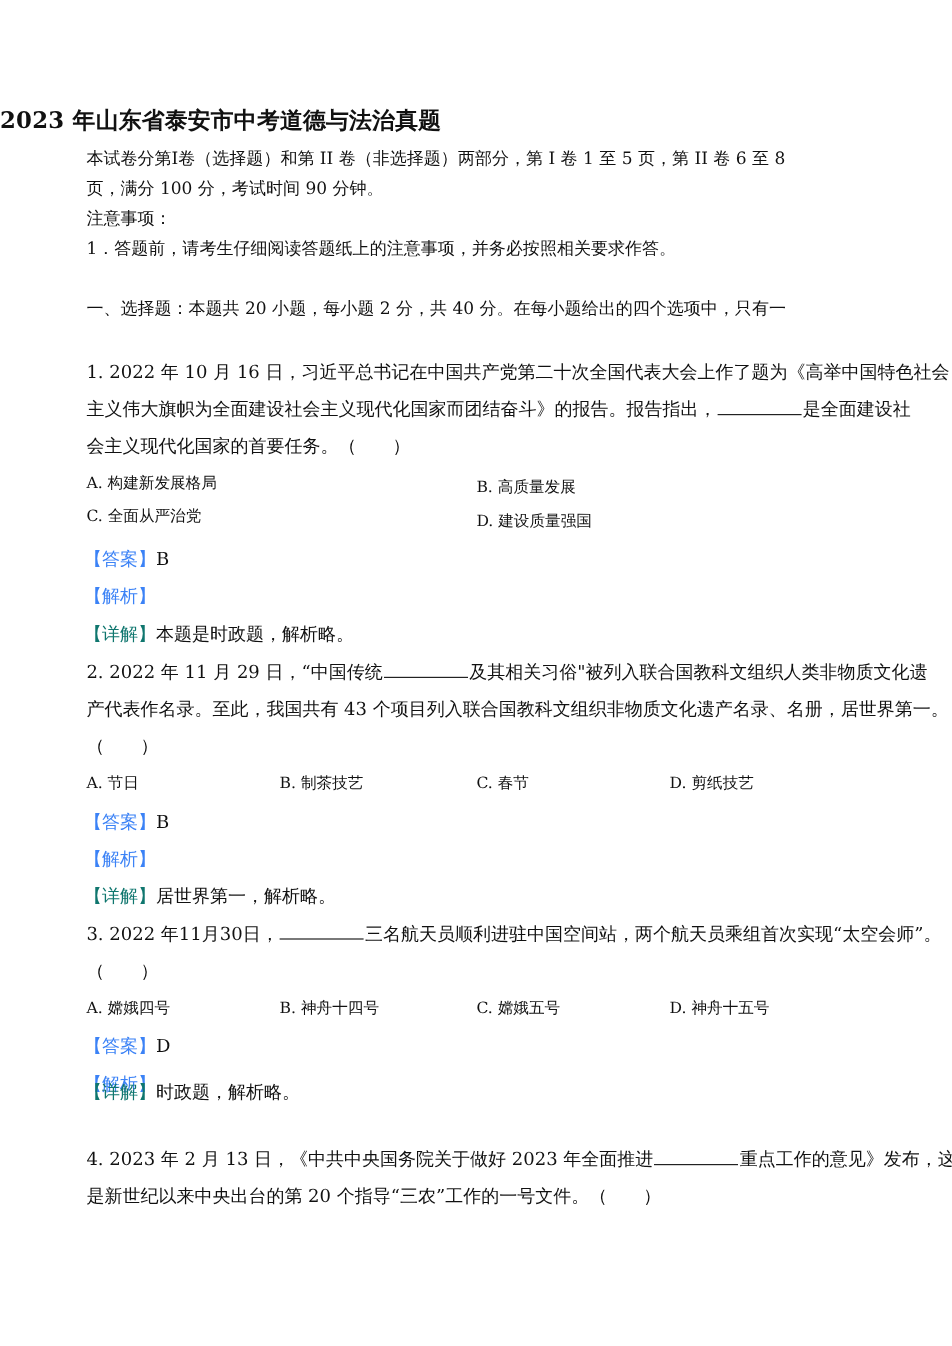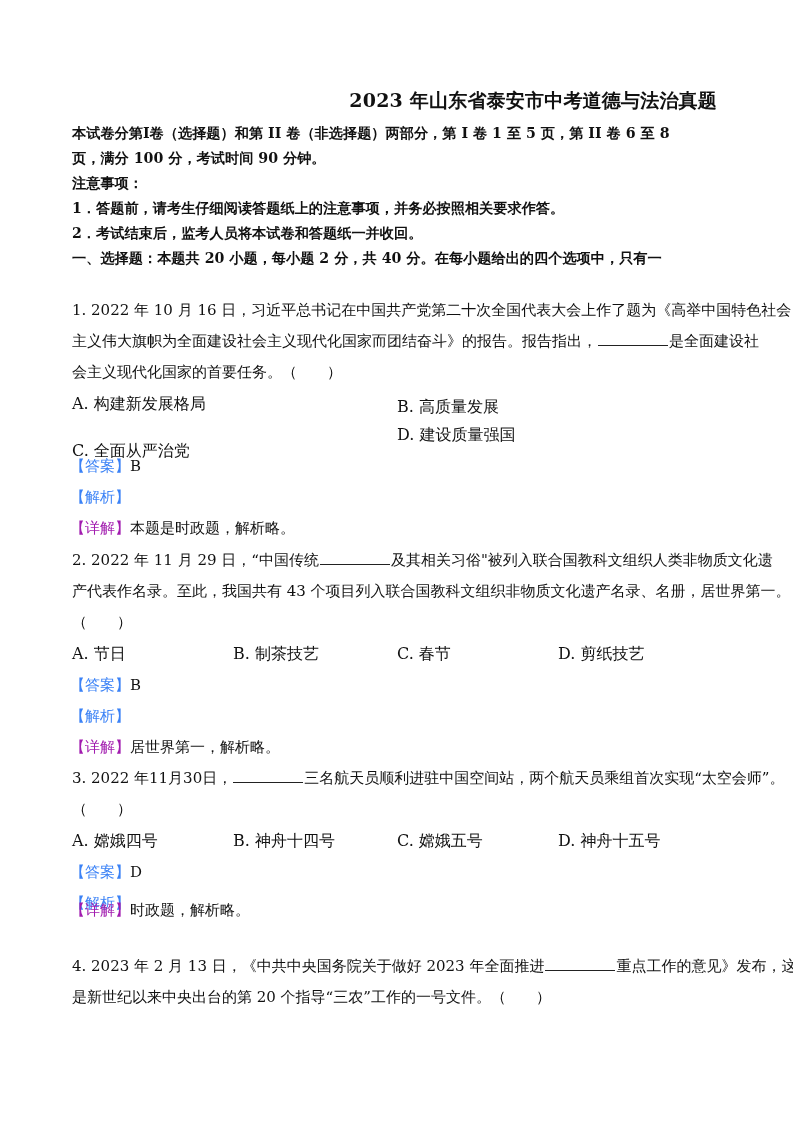--- a/index.html
+++ b/index.html
@@ -1,51 +1,50 @@
 <!DOCTYPE html>
 <html><head>
 <meta charset="utf-8">
 <style>
   html, body { margin: 0; padding: 0; background: #ffffff; }
   body { width: 793px; height: 1122px; position: relative; overflow: hidden;
          font-family: "DejaVu Serif", "Liberation Serif", serif; color: #111; }
   .page { position: absolute; left: 0; top: 0; width: 793px; height: 1122px; }
-  .title { position: absolute; top: 88px; left: 0; width: 717px; text-align: right;
+  .title { position: absolute; top: 88px; left: 0; width: 717px; text-align: left;
            font-size: 19px; font-weight: bold; letter-spacing: 0.2px; }
-  .hdr { position: absolute; left: 72px; width: 660px; font-size: 14.2px; font-weight: bold;
+  .hdr { position: absolute; left: 72px; width: 660px; font-size: 14.2px; font-weight: normal;
          line-height: 25px; white-space: nowrap; }
   .line { position: absolute; left: 72px; font-size: 15px; line-height: 20px; white-space: nowrap; }
   .blank { display: inline-block; width: 70px; border-bottom: 1px solid #222; height: 14px; vertical-align: baseline; margin: 0 1px; }
-  .opt { position: absolute; font-size: 16px; line-height: 20px; white-space: nowrap; text-align: right; }
+  .opt { position: absolute; font-size: 13px; line-height: 20px; white-space: nowrap; text-align: right; }
   .tag { color: #3b82f6; }
-  .tagblack { color: #a21caf; }
+  .tagblack { color: #0f766e; }
 </style>
 </head>
 <body>
 
 <div class="page">
 
   <div class="title">2023 年山东省泰安市中考道德与法治真题</div>
 
   <div class="hdr" style="top:121px">本试卷分第Ⅰ卷（选择题）和第 II 卷（非选择题）两部分，第 I 卷 1 至 5 页，第 II 卷 6 至 8</div>
   <div class="hdr" style="top:146px">页，满分 100 分，考试时间 90 分钟。</div>
   <div class="hdr" style="top:171px">注意事项：</div>
   <div class="hdr" style="top:196px">1．答题前，请考生仔细阅读答题纸上的注意事项，并务必按照相关要求作答。</div>
-  <div class="hdr" style="top:221px">2．考试结束后，监考人员将本试卷和答题纸一并收回。</div>
   <div class="hdr" style="top:246px">一、选择题：本题共 20 小题，每小题 2 分，共 40 分。在每小题给出的四个选项中，只有一</div>
 
   <div>
     <div class="line" style="top:300px">1. 2022 年 10 月 16 日，习近平总书记在中国共产党第二十次全国代表大会上作了题为《高举中国特色社会</div>
     <div class="line" style="top:331px">
       <span>主义伟大旗帜为全面建设社会主义现代化国家而团结奋斗》的报告。报告指出，</span><span class="blank"></span><span>是全面建设社</span>
     </div>
     <div class="line" style="top:362px">会主义现代化国家的首要任务。（　　）</div>
     <div class="opt" style="top:394px;left:72px">A. 构建新发展格局</div>
     <div class="opt" style="top:397px;left:397px">B. 高质量发展</div>
-    <div class="opt" style="top:441px;left:72px">C. 全面从严治党</div>
+    <div class="opt" style="top:421px;left:72px">C. 全面从严治党</div>
     <div class="opt" style="top:425px;left:397px">D. 建设质量强国</div>
     <div class="line" style="top:456px;left:70px">
       <span class="tag">【答案】</span><span>B</span>
     </div>
     <div class="line" style="top:487px;left:70px">
       <span class="tag">【解析】</span>
     </div>
     <div class="line" style="top:518px;left:70px">
       <span class="tagblack">【详解】</span><span>本题是时政题，解析略。</span>
     </div>

